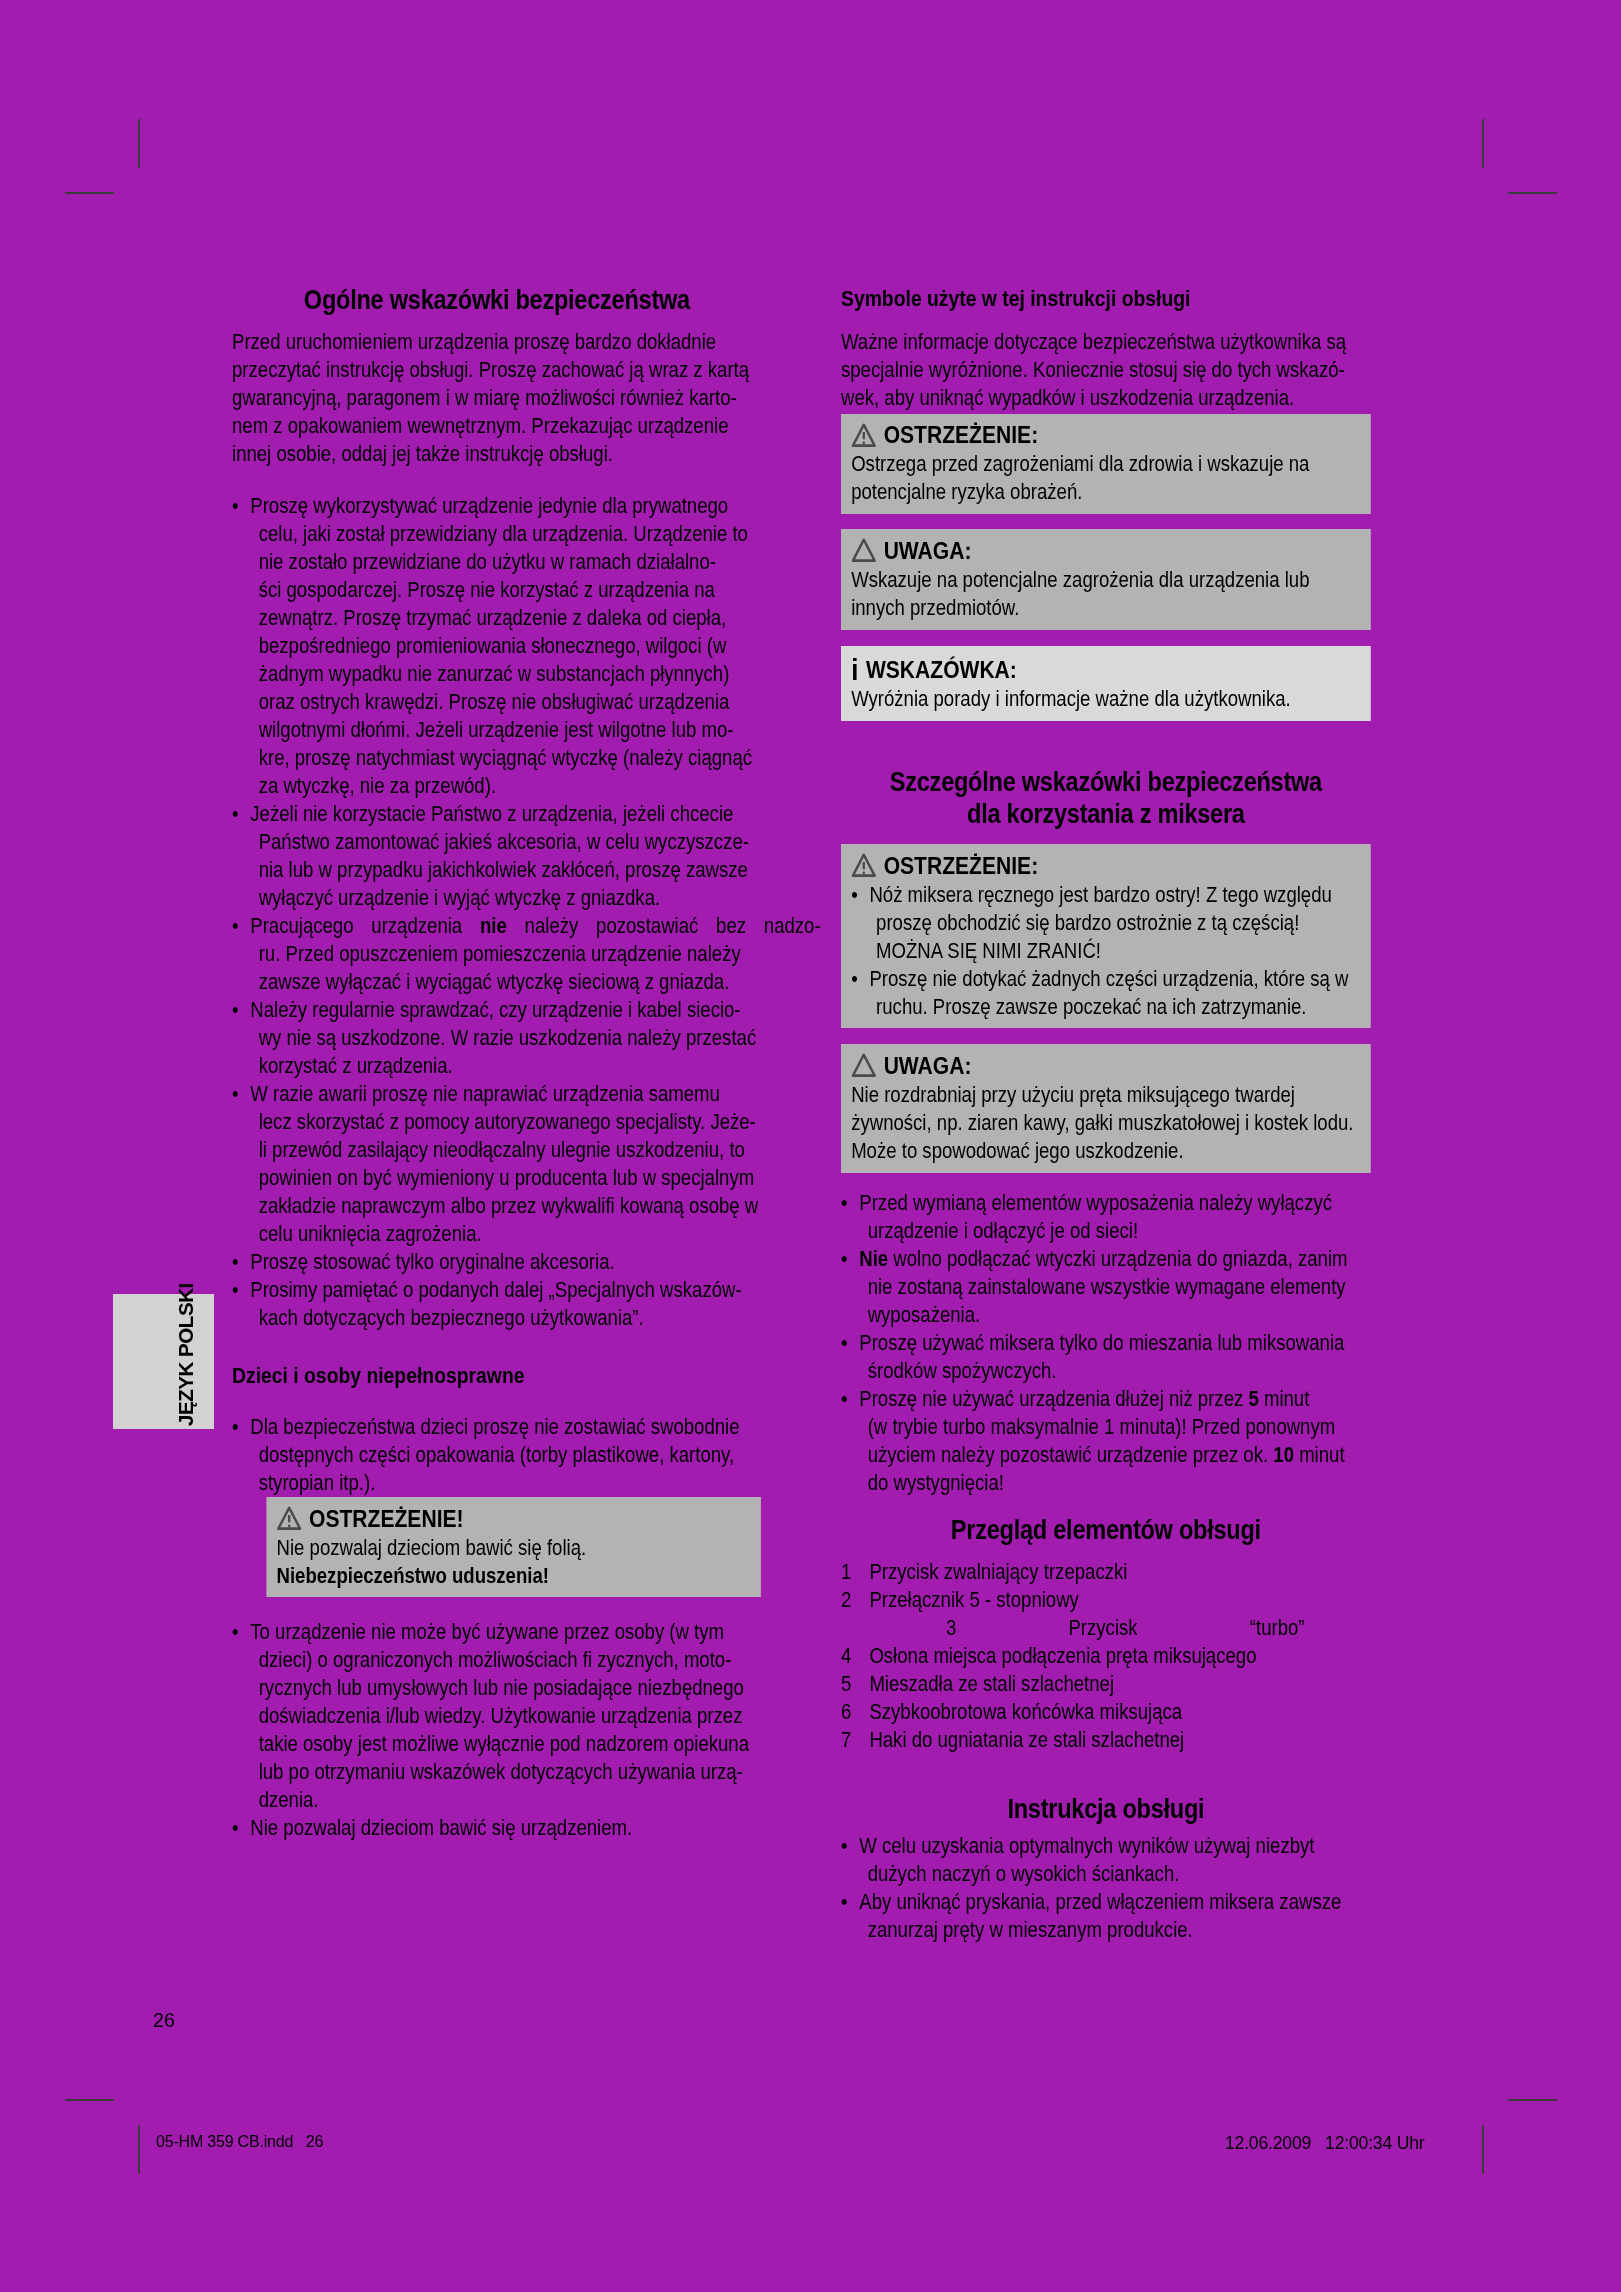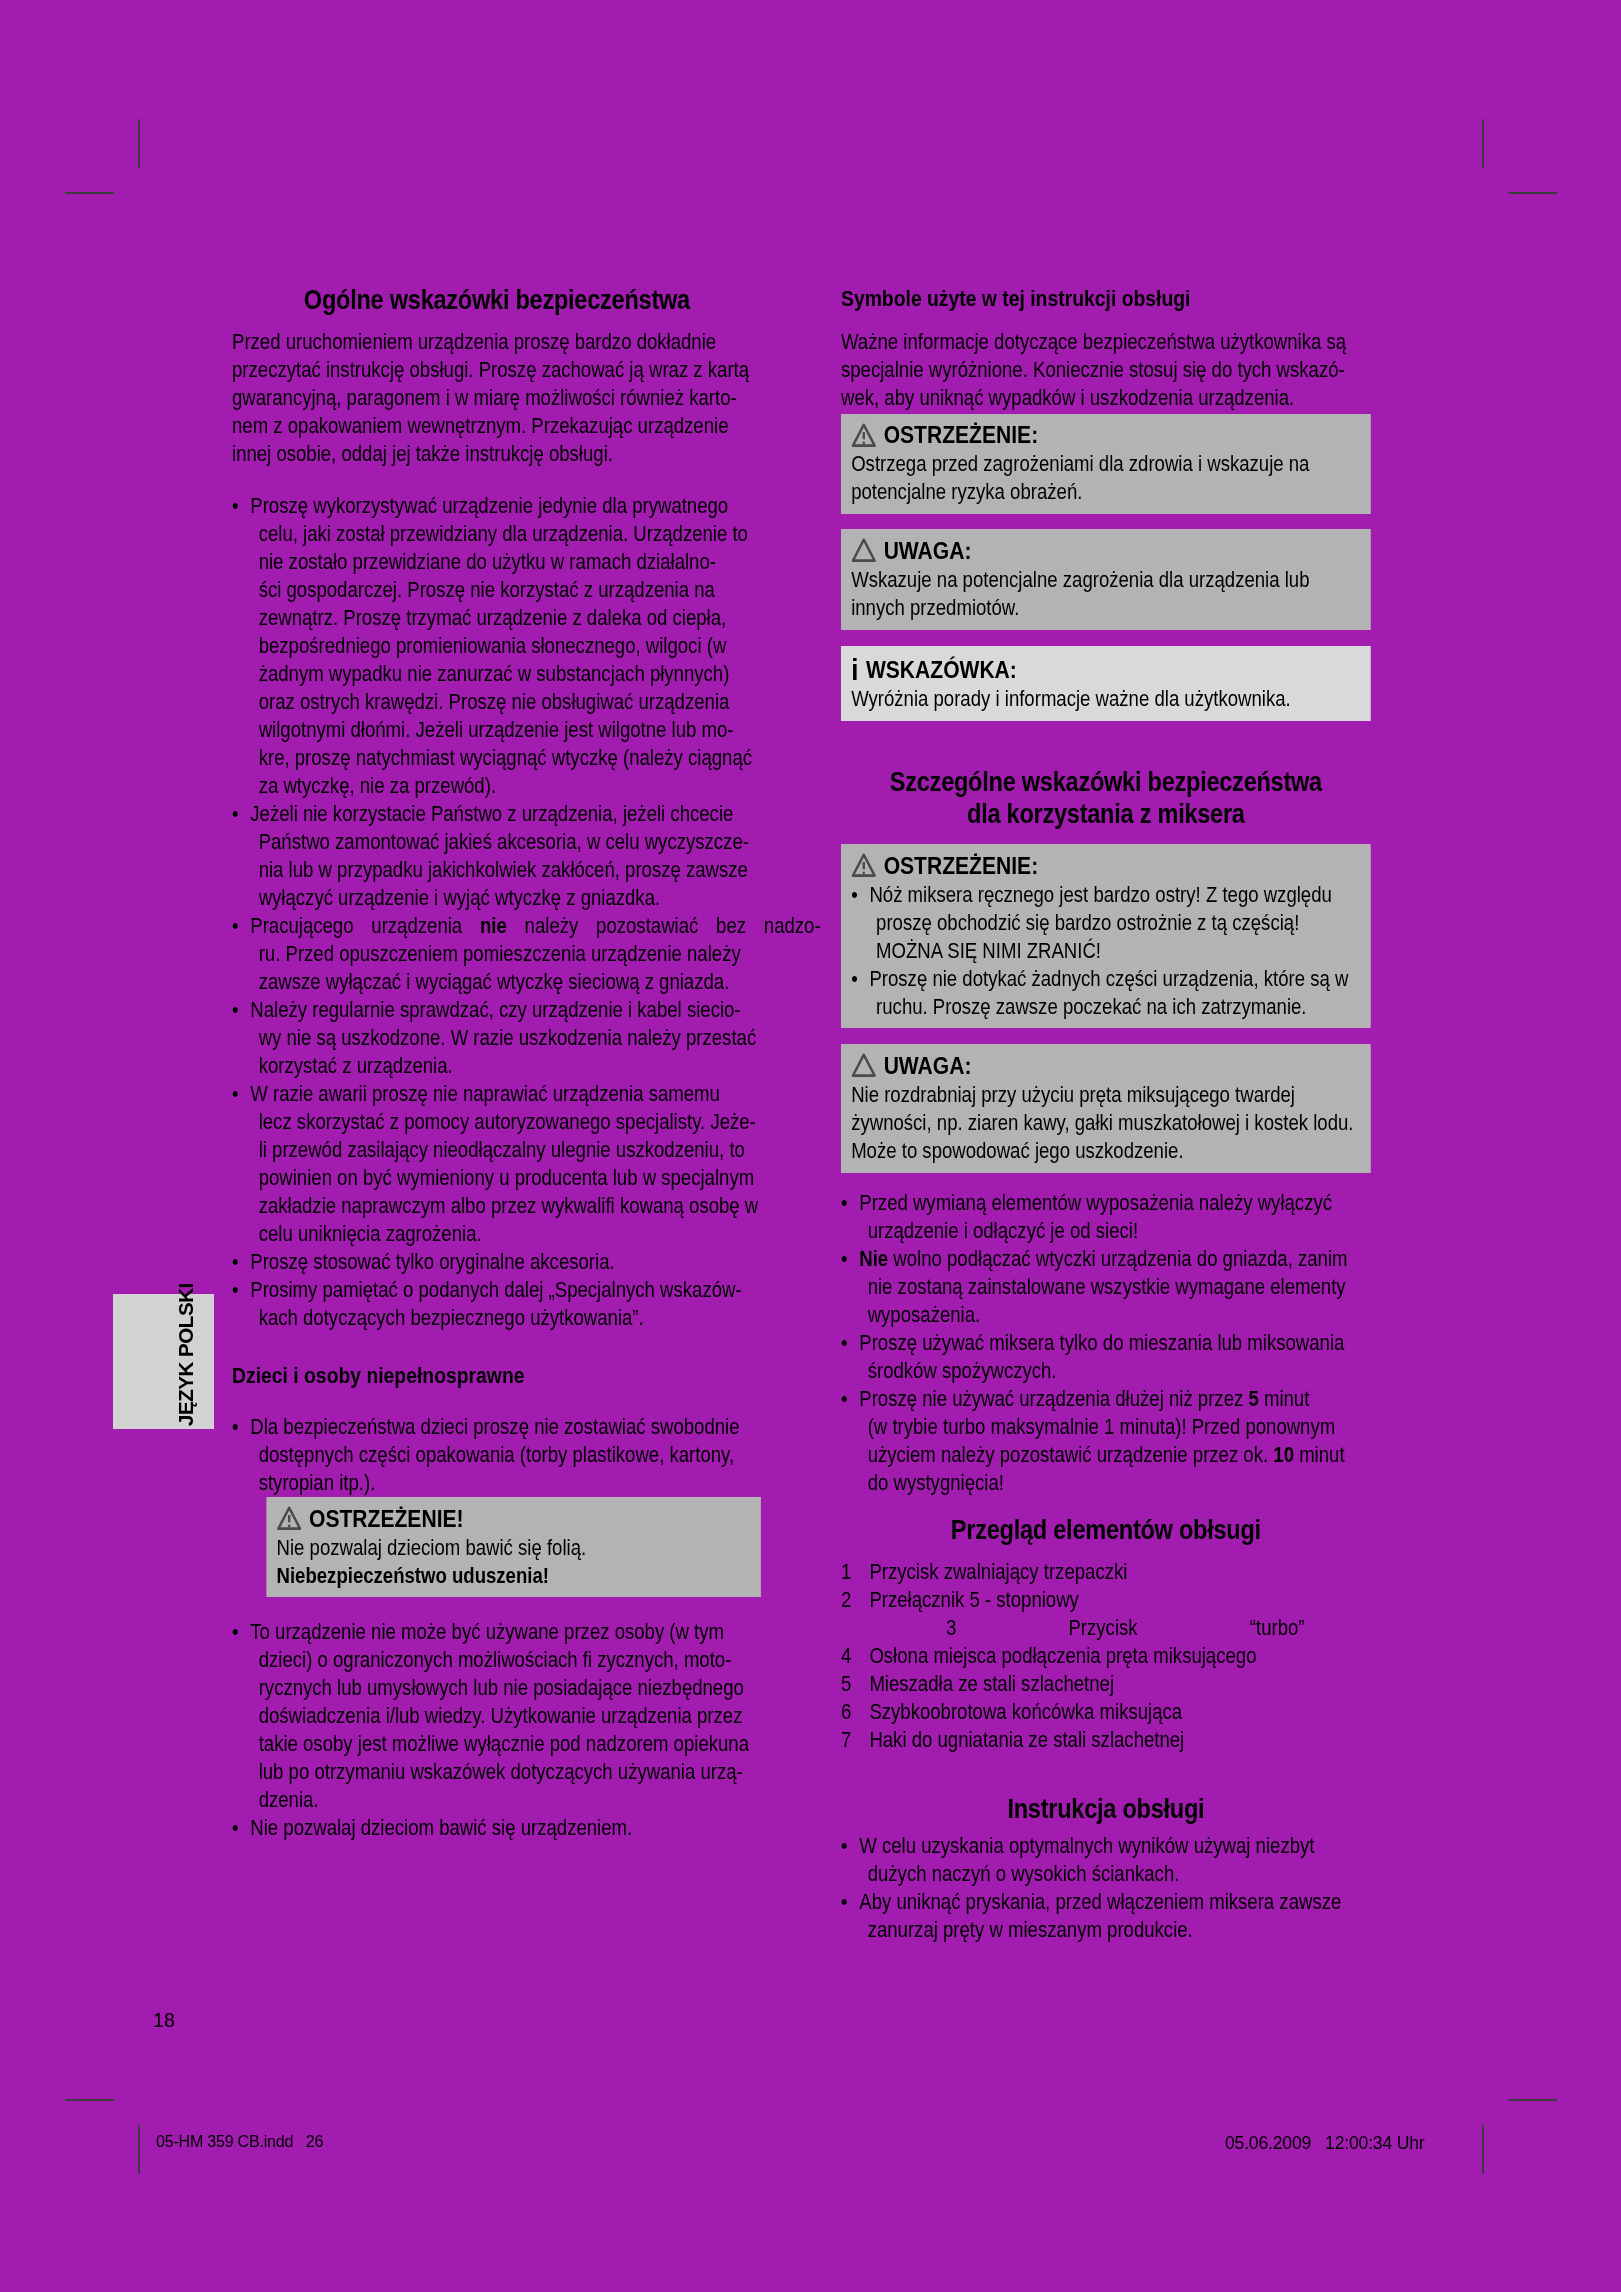--- a/index.html
+++ b/index.html
@@ -295,19 +295,19 @@
 dużych naczyń o wysokich ściankach.</span></li>
       <li><span class="dot">•</span><span>Aby uniknąć pryskania, przed włączeniem miksera zawsze
 zanurzaj pręty w mieszanym produkcie.</span></li>
     </ul>
   </div>
 
   <div class="lang-tab">
     <span class="lang-tab-text">JĘZYK POLSKI</span>
   </div>
 
-  <div class="page-number">18</div>
+  <div class="page-number">26</div>
 
   <div class="footer-left">05-HM 359 CB.indd   26</div>
-  <div class="footer-right">05.06.2009   12:00:34 Uhr</div>
+  <div class="footer-right">12.06.2009   12:00:34 Uhr</div>
 
 </div>
 
 
 </body></html>

